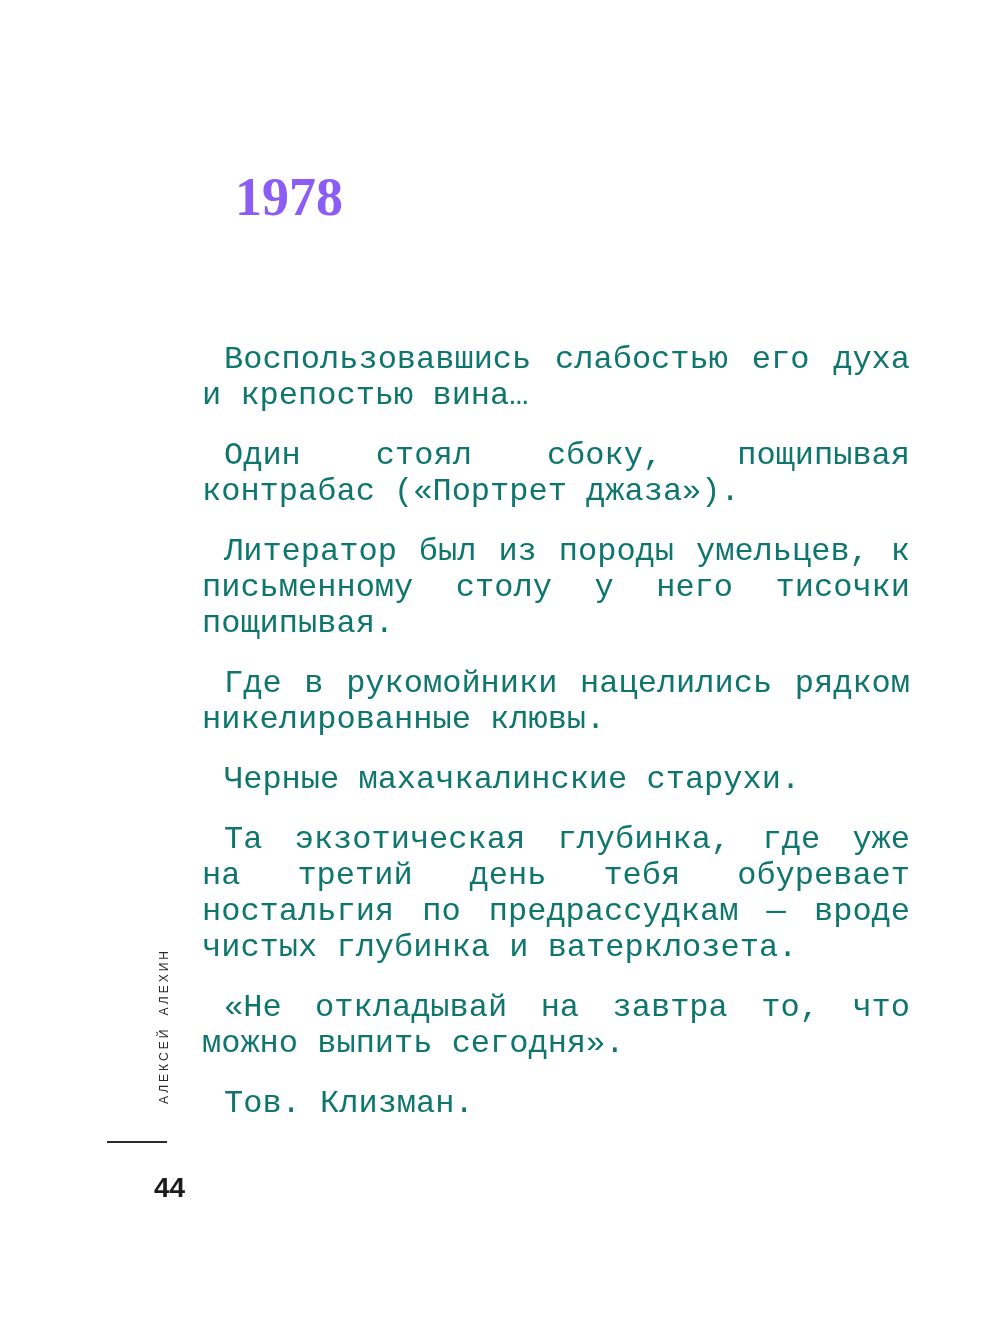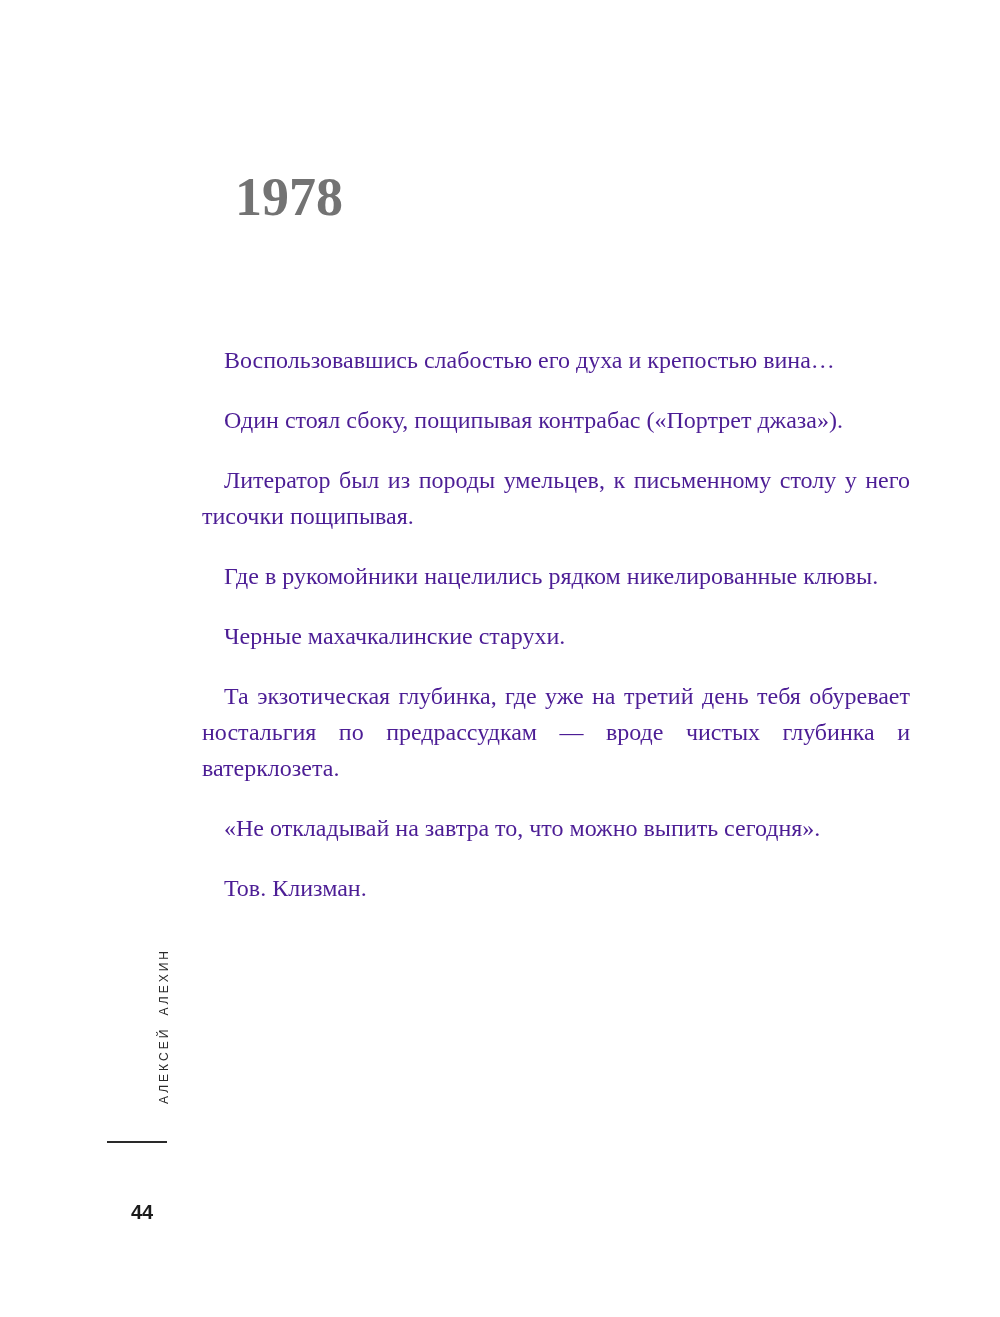--- a/index.html
+++ b/index.html
@@ -19,35 +19,36 @@
   .chapter-title {
     position: absolute;
     left: 235px;
     top: 170px;
     margin: 0;
     font-family: "Liberation Serif", serif;
     font-weight: 700;
     font-size: 54px;
     line-height: 54px;
     letter-spacing: 0;
-    color: #737373;
+    color: #8b5cf6;
   }
   .body-text {
     position: absolute;
     left: 202px;
     top: 342px;
     width: 708px;
   }
   .body-text p {
     margin: 0 0 24px 0;
-    font-size: 24px;
+    font-size: 32px;
     line-height: 36px;
     text-indent: 22px;
     text-align: justify;
-    color: #4c1d95;
+    color: #0f766e;
+    font-family: Liberation Mono, monospace;
   }
   .author-vertical {
     position: absolute;
     left: 164px;
     top: 1026px;
     transform: translate(-50%, -50%) rotate(-90deg);
     transform-origin: center center;
     white-space: nowrap;
     font-family: "Liberation Sans", sans-serif;
     font-size: 12px;
@@ -59,28 +60,27 @@
   .footer-rule {
     position: absolute;
     left: 107px;
     top: 1141px;
     width: 60px;
     height: 2px;
     background: #2a2a2a;
   }
   .page-number {
     position: absolute;
-    left: 131px;
+    left: 154px;
     top: 1174px;
     font-family: "Liberation Sans", sans-serif;
-    font-size: 20px;
+    font-size: 28px;
     font-weight: 700;
     line-height: 28px;
     color: #1b1b1b;
-    margin-top: 24px;
   }
 </style>
 </head>
 <body>
 
 <div class="page">
 
   <h1 class="chapter-title">1978</h1>
 
   <main class="body-text">

